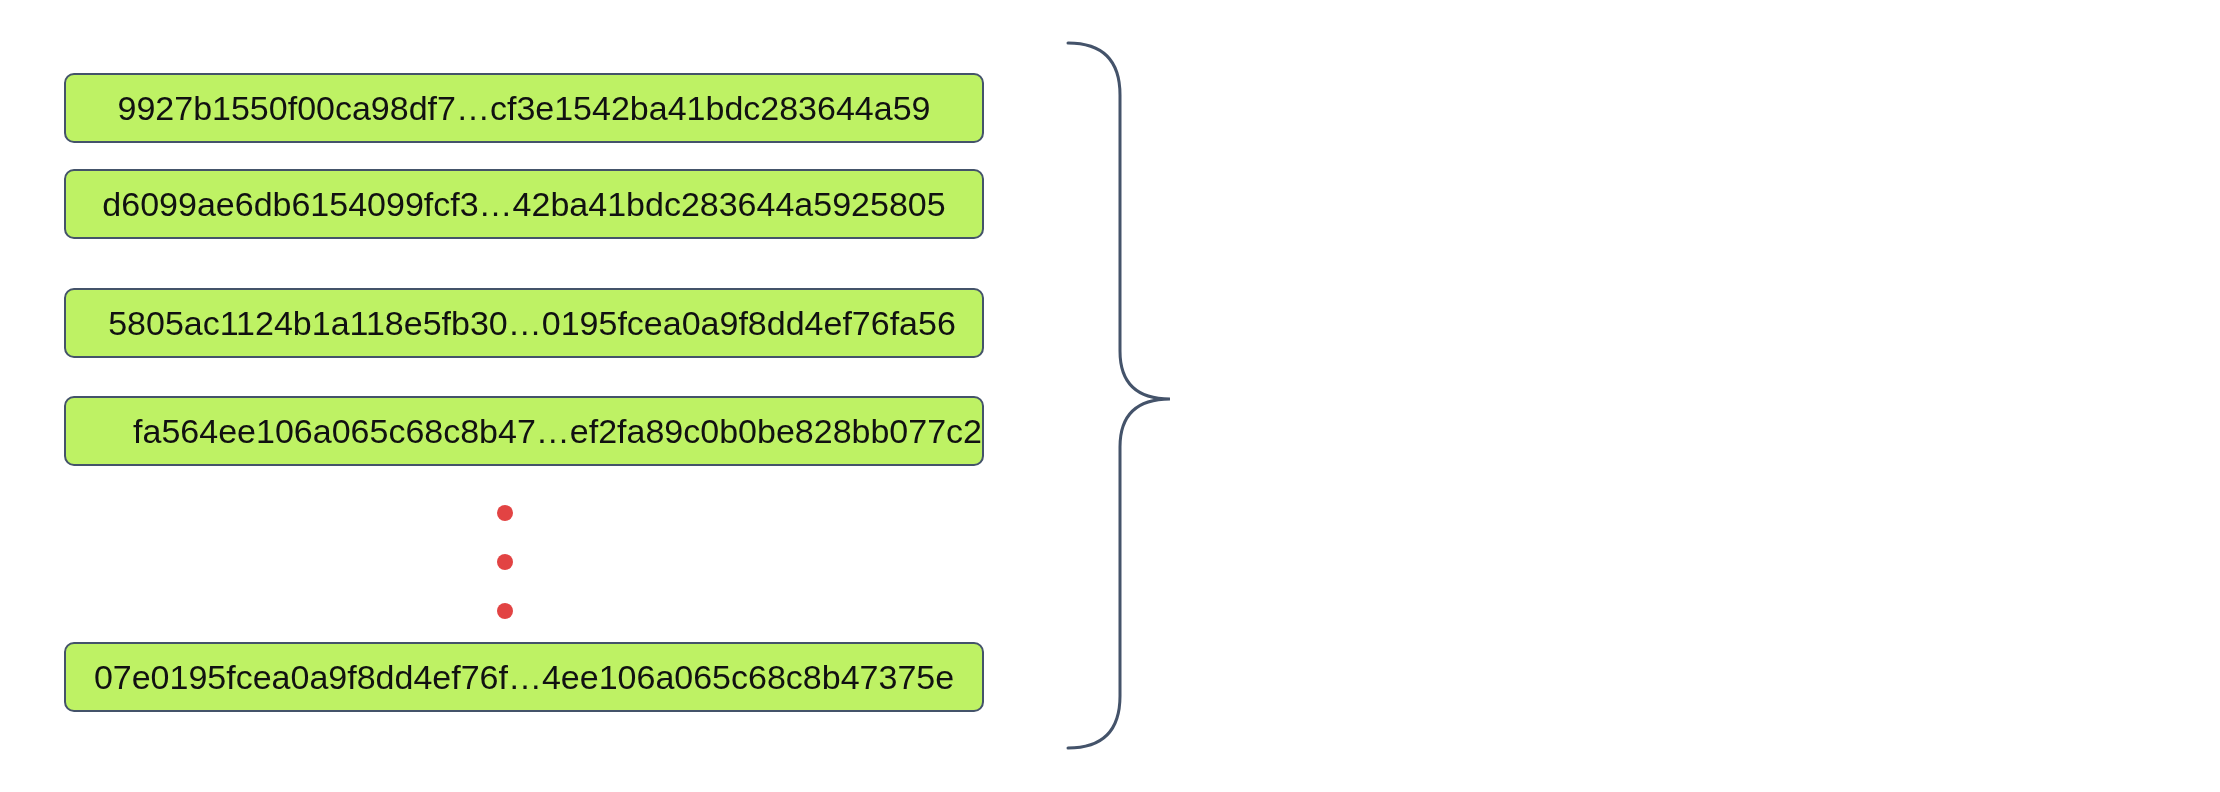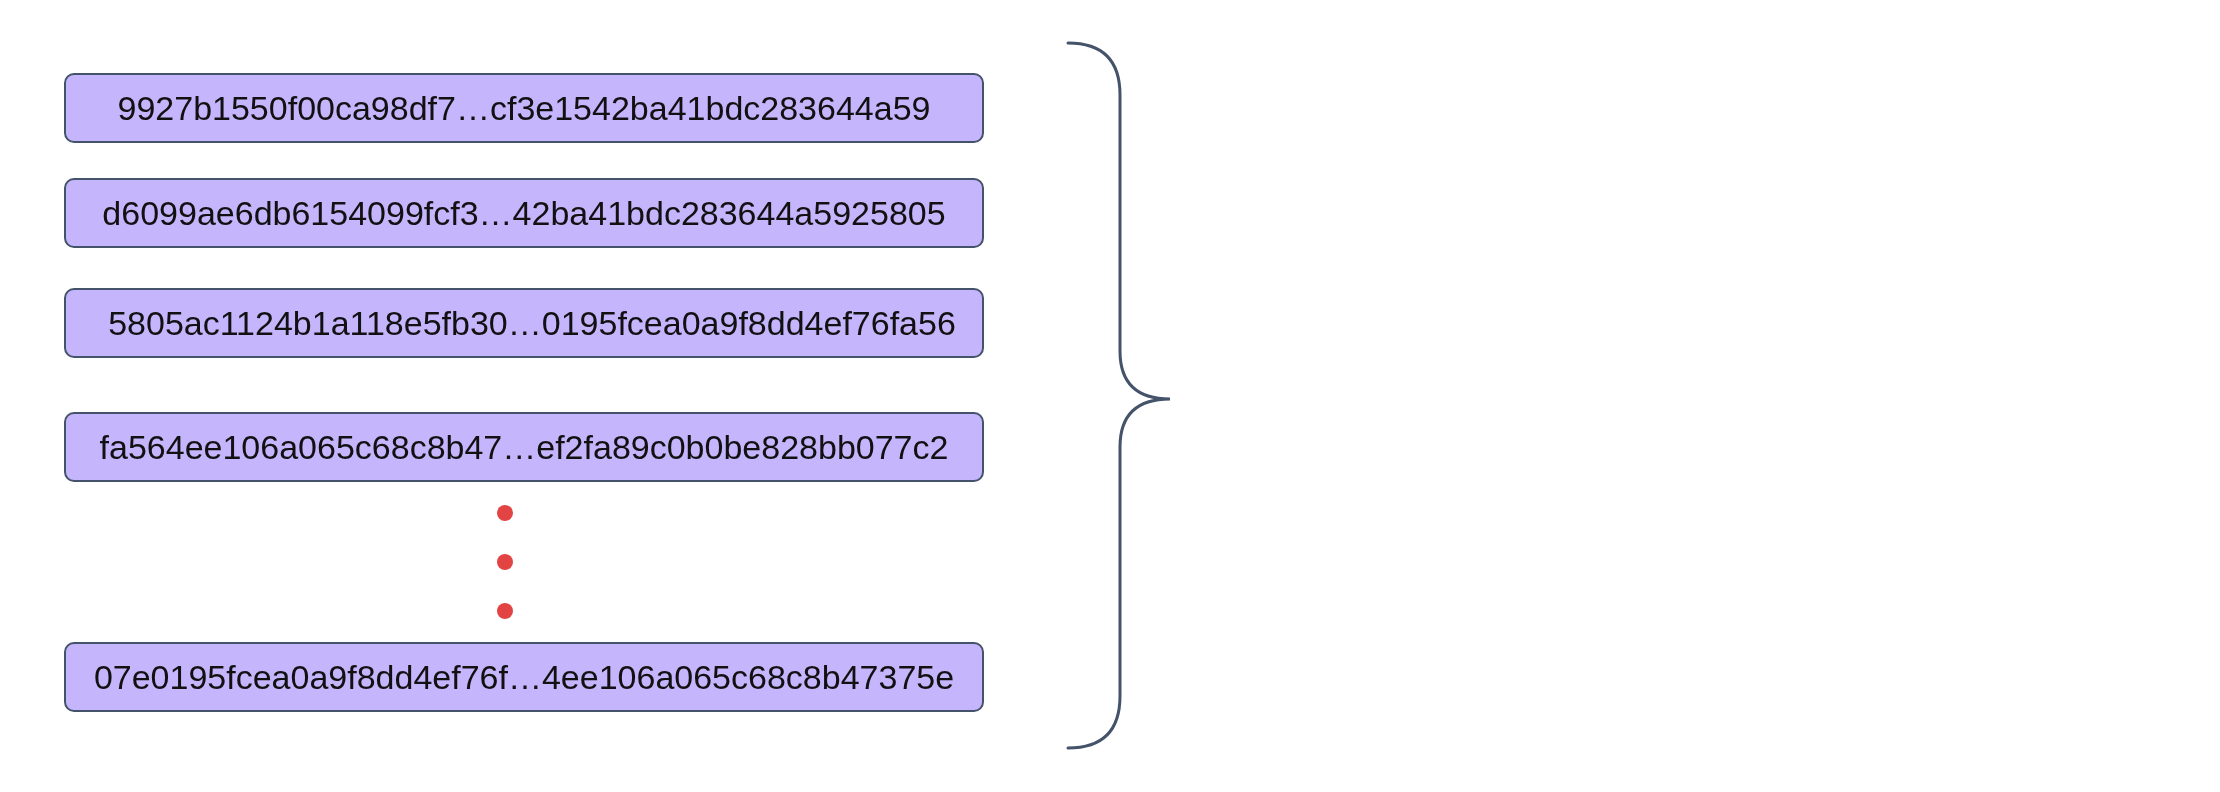--- a/index.html
+++ b/index.html
@@ -15,37 +15,37 @@
     font-family: "Liberation Sans", "DejaVu Sans", sans-serif;
     color: var(--text, #111111);
     overflow: hidden;
   }
   .hash-box {
     position: absolute;
     width: 920px;
     height: 70px;
     border: 2.5px solid var(--box-border, #44536A);
     border-radius: 10px;
-    background: #c4b5fd;
+    background: #bef264;
     display: flex;
     align-items: center;
     justify-content: center;
     box-sizing: border-box;
   }
   .hash-box span {
     font-size: 34px;
     line-height: 1;
     white-space: nowrap;
     letter-spacing: 0;
   }
   .left  { left: 64px; }
   .b0 { top: 73px; }
-  .b1 { top: 178px; }
+  .b1 { top: 169px; }
   .b2 { top: 288px; padding-left: 16px; }
-  .b3 { top: 412px; }
+  .b3 { top: 396px; justify-content: flex-end; }
   .b4 { top: 642px; text-align: right; }
   .right-box { left: 1225px; top: 364px; }
 
   .dots {
     position: absolute;
     left: 497px;
     top: 505px;
     width: 16px;
     height: 114px;
     display: flex;

